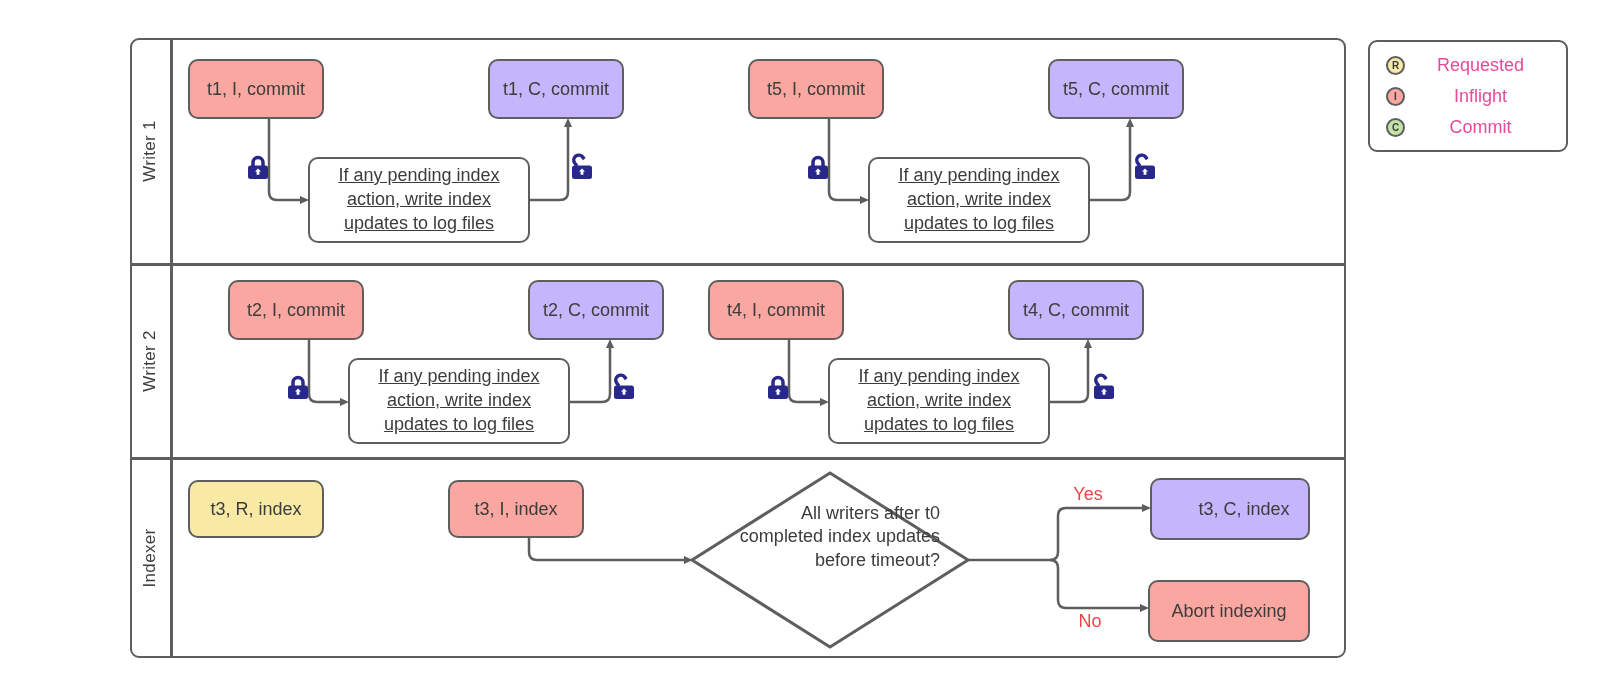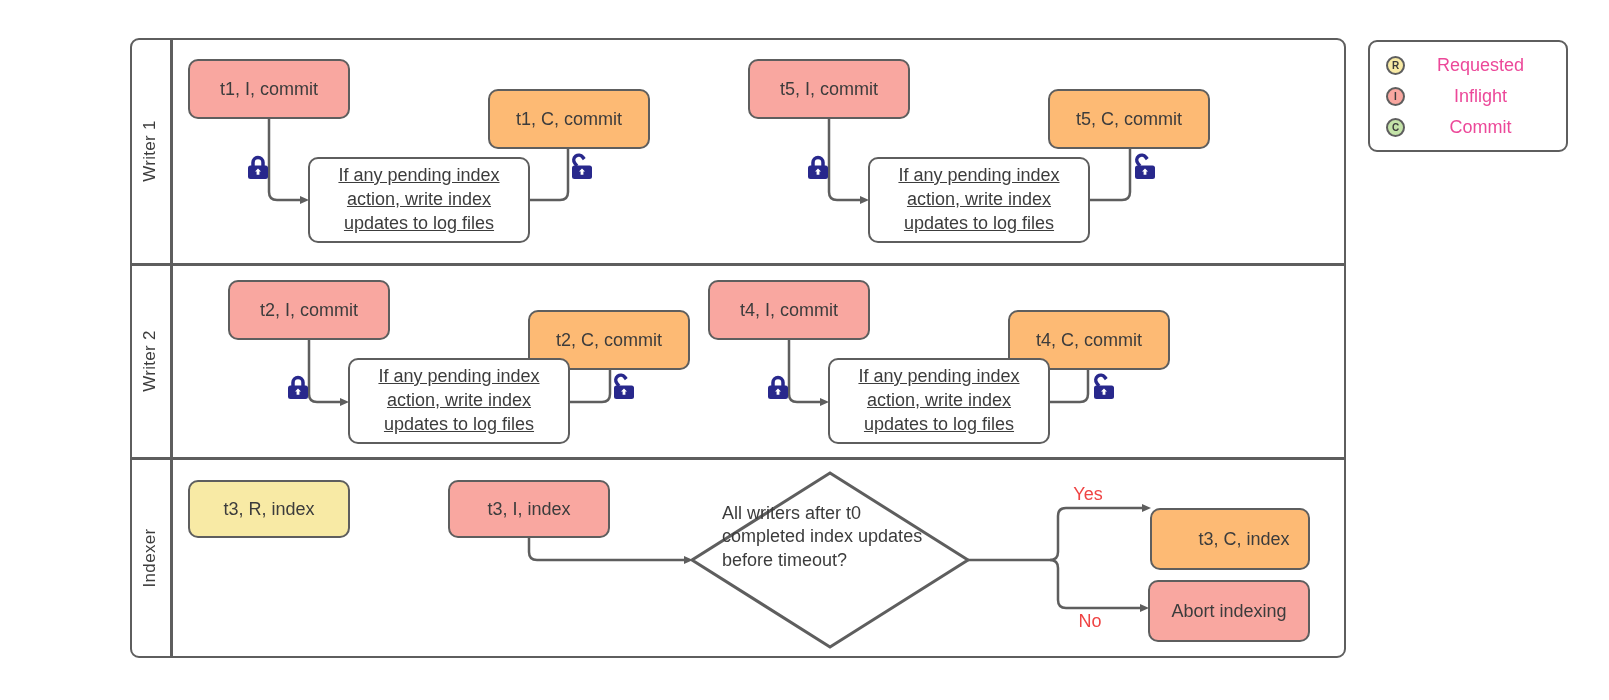--- a/index.html
+++ b/index.html
@@ -15,28 +15,28 @@
   .lane-divider{position:absolute;left:130px;width:1216px;height:2.5px;background:#5e5e5e;}
   .lane-label-cell{position:absolute;left:130px;width:40px;display:flex;align-items:center;justify-content:center;}
   .lane-label-cell span{transform:rotate(-90deg);white-space:nowrap;font-size:17px;color:#3c3c3c;letter-spacing:.3px;}
   .overlay{position:absolute;left:0;top:0;z-index:1;}
   .node{
     position:absolute;z-index:2;box-sizing:border-box;
     border:2.5px solid #5e5e5e;border-radius:10px;
     display:flex;align-items:center;justify-content:center;text-align:center;
     font-size:18px;color:#3c3c3c;
   }
-  .state{width:162px;height:60px;}
+  .state{width:136px;height:60px;}
   .pink{background:#f9a7a0;}
-  .green{background:#fdba74;margin-top:30px;}
+  .green{background:#c4b5fd;}
   .yellow{background:#f8eaa5;}
   .proc{width:222px;height:86px;background:#ffffff;line-height:1.33;padding:2px 8px;text-decoration:underline;}
   .decision-text{
     position:absolute;z-index:2;left:722px;top:502px;width:218px;
-    text-align:left;font-size:18px;line-height:1.3;color:#3c3c3c;
+    text-align:right;font-size:18px;line-height:1.3;color:#3c3c3c;
   }
   .branch-label{position:absolute;z-index:2;font-size:18px;color:#ef4444;width:50px;text-align:center;}
   .legend{
     position:absolute;left:1368px;top:40px;width:200px;height:112px;box-sizing:border-box;
     border:2.5px solid #5e5e5e;border-radius:9px;background:#fff;z-index:2;
     display:flex;flex-direction:column;justify-content:center;padding:4px 10px 4px 16px;gap:5px;
   }
   .legend-row{display:flex;align-items:center;height:26px;}
   .legend-swatch{
     width:19px;height:19px;border-radius:50%;border:2.5px solid #5e5e5e;box-sizing:border-box;

